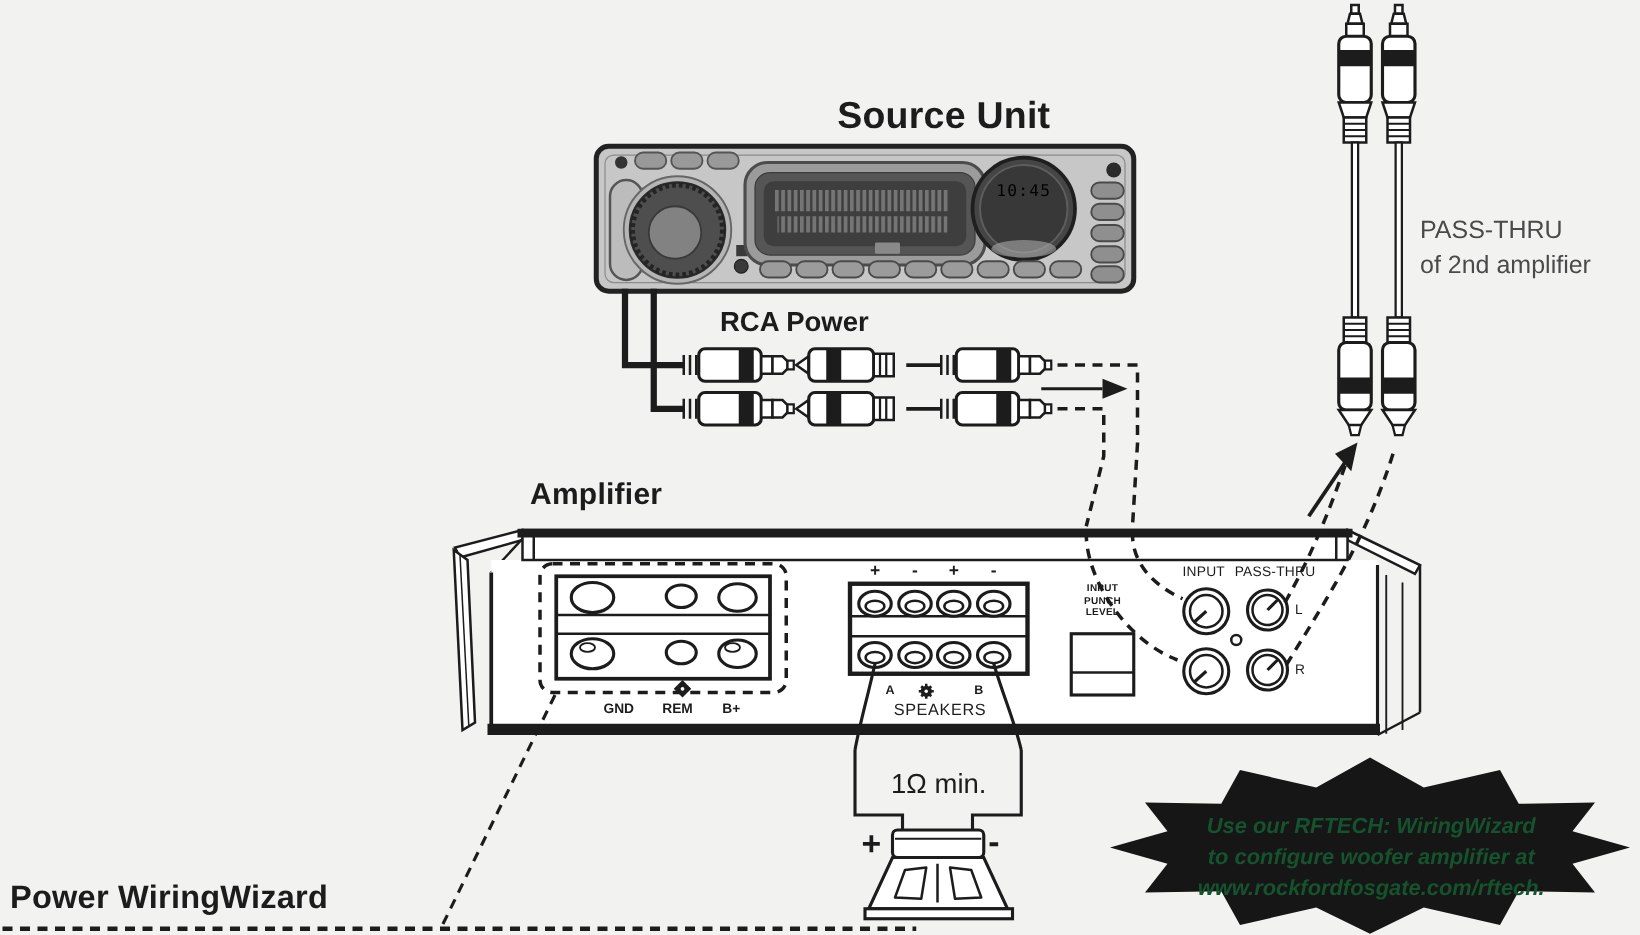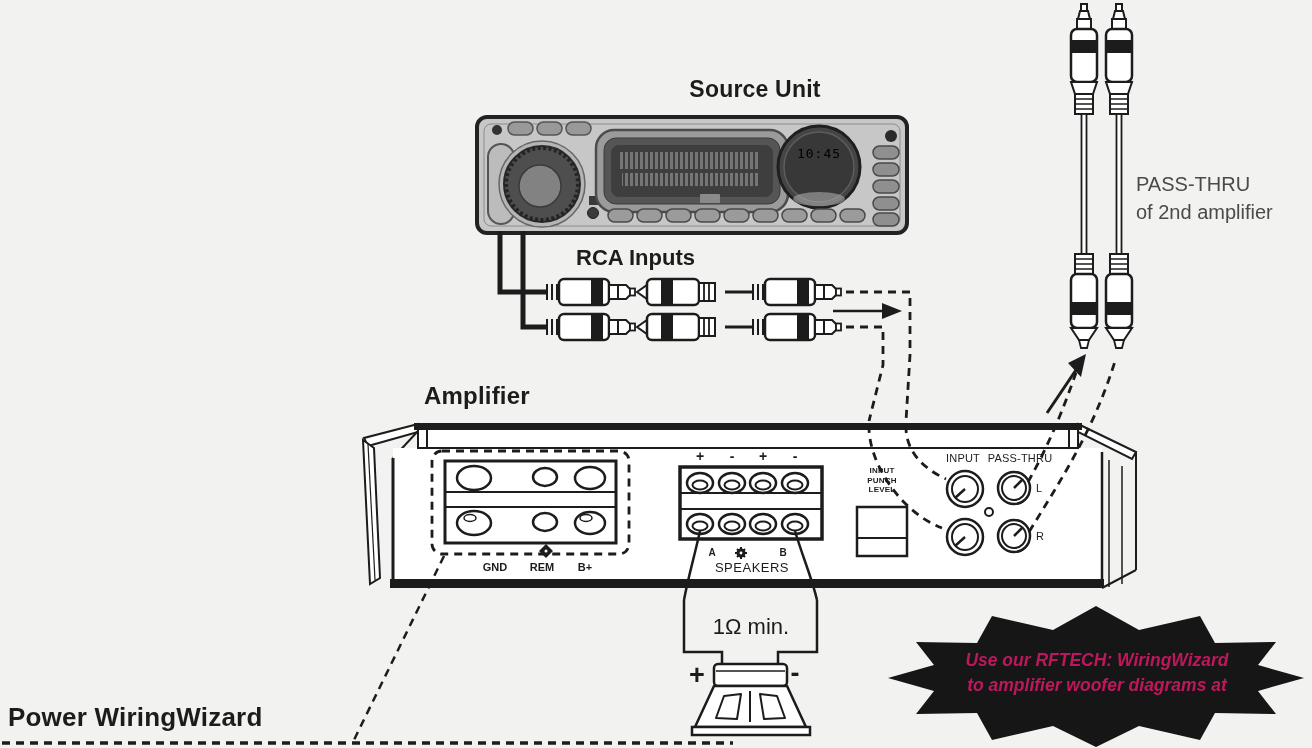--- a/index.html
+++ b/index.html
@@ -1,20 +1,20 @@
 <!DOCTYPE html>
 <html><head>
 <meta charset="utf-8">
 <style>
   html,body{margin:0;padding:0;}
   body{font-family:"Liberation Sans",sans-serif;background:#e8e8e6;}
   #stage{position:relative;width:1312px;height:748px;background:#f2f2f0;overflow:hidden;}
   #art{position:absolute;left:0;top:0;}
   .lbl{position:absolute;color:#1c1c1c;white-space:nowrap;}
-  .title{font-weight:bold;font-size:23px;letter-spacing:.2px;}
+  .title{font-weight:bold;font-size:30px;letter-spacing:.2px;}
   .sub{font-weight:600;font-size:22px;}
   .note{font-weight:500;font-size:20px;color:#4a4a4a;line-height:28px;}
   .tiny{font-weight:bold;font-size:8px;line-height:9.5px;text-align:center;letter-spacing:.2px;}
   .term{font-weight:bold;font-size:11px;}
   .jack{font-weight:normal;font-size:11px;letter-spacing:.2px;}
   .pol{font-weight:bold;font-size:14px;}
   .ab{font-weight:bold;font-size:10px;}
   .speakers{font-weight:normal;font-size:13px;letter-spacing:.5px;}
   .imp{font-size:22px;font-weight:500;}
   .pm{font-size:27px;font-weight:bold;}
@@ -279,21 +279,21 @@
   <g fill="none" stroke="#1c1c1c">
     <line x1="2" y1="743" x2="733" y2="743" stroke-width="3.5" stroke-dasharray="8,6"></line>
     <line x1="444" y1="556" x2="353" y2="742" stroke-width="2.5" stroke-dasharray="8,6"></line>
   </g>
 
   <polygon fill="#161616" points="1304,678 1258,691 1276,714 1215,713 1200,740 1139,726 1096,747 1053,726 992,740 977,713 916,714 934,691 888,678 934,665 916,642 977,643 992,616 1053,630 1096,606 1139,630 1200,616 1215,643 1276,642 1258,665"></polygon>
 </svg>
 
 <div class="lbl title cx" style="left:755px;top:76px;">Source Unit</div>
 <div class="lbl clock cx" style="left:819px;top:146px;">10:45</div>
-<div class="lbl sub" style="left:576px;top:245px;">RCA Inputs</div>
+<div class="lbl sub" style="left:576px;top:245px;">RCA Power</div>
 
 <div class="lbl note" style="left:1136px;top:170px;">
   <div>PASS-THRU</div>
   <div>of 2nd amplifier</div>
 </div>
 
 <div class="lbl title" style="left:424px;top:382px;font-size:24px;">Amplifier</div>
 
 <div class="lbl term cx" style="left:495px;top:561px;">GND</div>
 <div class="lbl term cx" style="left:542px;top:561px;">REM</div>
@@ -318,18 +318,19 @@
 <div class="lbl jack cx" style="left:1020px;top:452px;">PASS-THRU</div>
 <div class="lbl jack" style="left:1036px;top:482px;">L</div>
 <div class="lbl jack" style="left:1036px;top:530px;">R</div>
 
 <div class="lbl imp cx" style="left:751px;top:614px;">1Ω min.</div>
 <div class="lbl pm cx" style="left:697px;top:660px;">+</div>
 <div class="lbl pm cx" style="left:795px;top:658px;">-</div>
 
 <div class="lbl title" style="left:8px;top:702px;font-size:26px;">Power WiringWizard</div>
 
-<div class="lbl badge-text" style="left:916px;top:648px;width:362px;color:#be185d;">
+<div class="lbl badge-text" style="left:916px;top:648px;width:362px;color:#14532d;">
   <div>Use our RFTECH: WiringWizard</div>
-  <div>to amplifier woofer diagrams at</div>
+  <div>to configure woofer amplifier at</div>
+  <div>www.rockfordfosgate.com/rftech.</div>
 </div>
 
 </div>
 
 </body></html>

